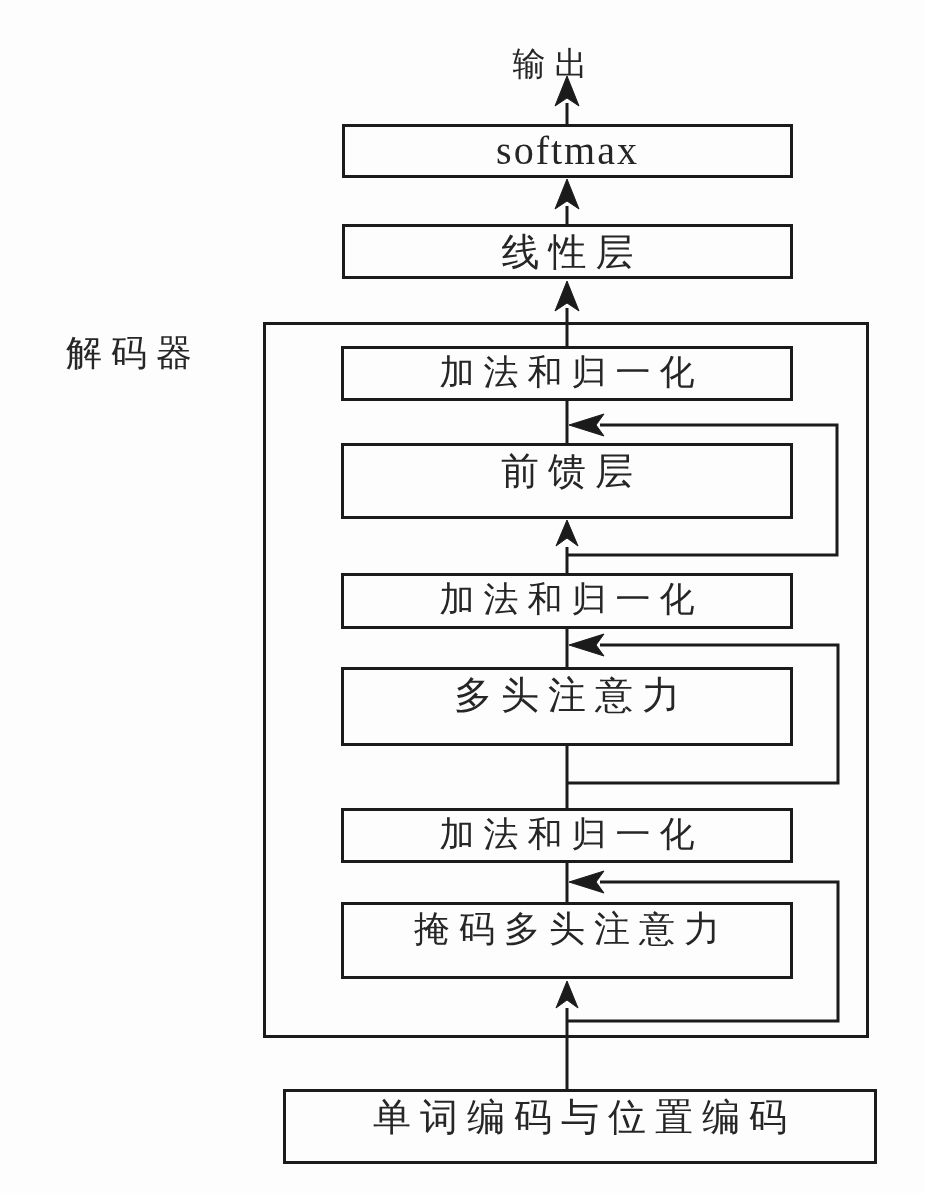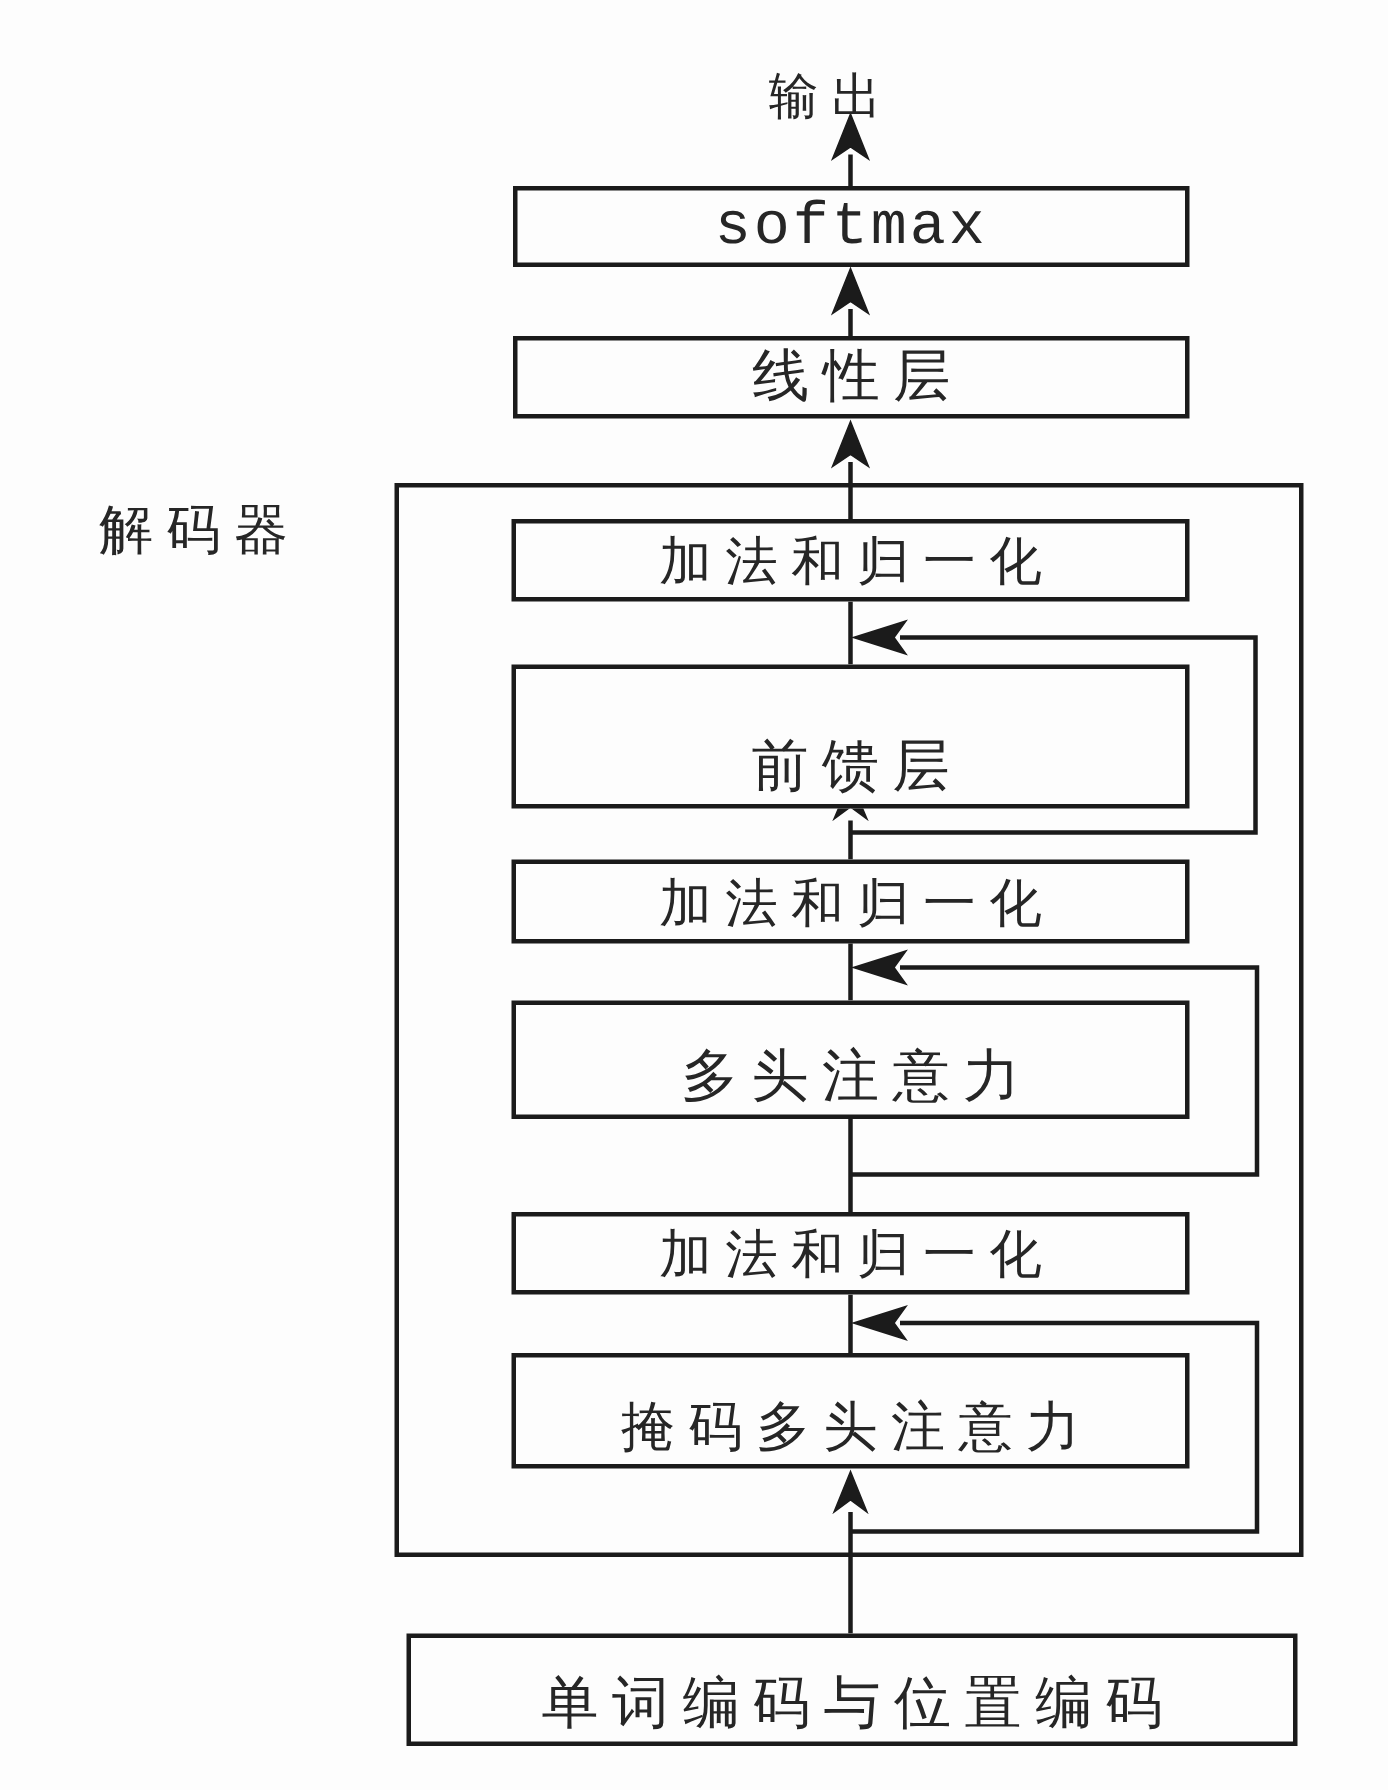--- a/index.html
+++ b/index.html
@@ -39,48 +39,47 @@
     z-index: 2;
     box-sizing: border-box;
   }
   .box {
     position: absolute;
     border: 3px solid var(--line);
     background: var(--bg);
     z-index: 3;
     box-sizing: border-box;
     display: flex;
-    align-items: flex-end;
+    align-items: flex-start;
     justify-content: center;
     font-size: 35px;
     color: var(--text);
-    font-family: Liberation Mono, monospace;
   }
   .box span.cjk, .lbl span.cjk {
     letter-spacing: 9px;
     margin-right: -9px;
     white-space: nowrap;
   }
   .lbl {
     position: absolute;
     z-index: 4;
     color: var(--text);
     white-space: nowrap;
   }
   
   .b-softmax   { left: 342px; top: 124px;  width: 451px; height: 54px; font-size: 40px; letter-spacing: 2px; }
   .b-linear    { left: 342px; top: 224px;  width: 451px; height: 55px; font-size: 38px; }
   .f-decoder   { left: 263px; top: 322px;  width: 606px; height: 716px; }
   .b-addnorm1  { left: 341px; top: 346px;  width: 452px; height: 55px; }
-  .b-ff        { left: 341px; top: 443px;  width: 452px; height: 96px; font-size: 38px; }
+  .b-ff        { left: 341px; top: 443px;  width: 452px; height: 76px; font-size: 38px; }
   .b-addnorm2  { left: 341px; top: 573px;  width: 452px; height: 56px; }
   .b-mha       { left: 341px; top: 667px;  width: 452px; height: 79px; font-size: 38px; }
   .b-addnorm3  { left: 341px; top: 808px;  width: 452px; height: 55px; }
   .b-masked    { left: 341px; top: 902px;  width: 452px; height: 77px; font-size: 36px; }
-  .b-embed     { left: 271px; top: 1089px; width: 594px; height: 75px; font-size: 38px; }
+  .b-embed     { left: 283px; top: 1089px; width: 594px; height: 75px; font-size: 38px; }
   .l-output    { left: 550px; top: 42px; transform: translateX(-50%); font-size: 33px; }
   .l-decoder   { left: 66px;  top: 329px; font-size: 36px; }
 </style>
 </head>
 <body>
 
 <div class="stage">
 
   <svg class="wires" width="925" height="1193" viewBox="0 0 925 1193">
 

